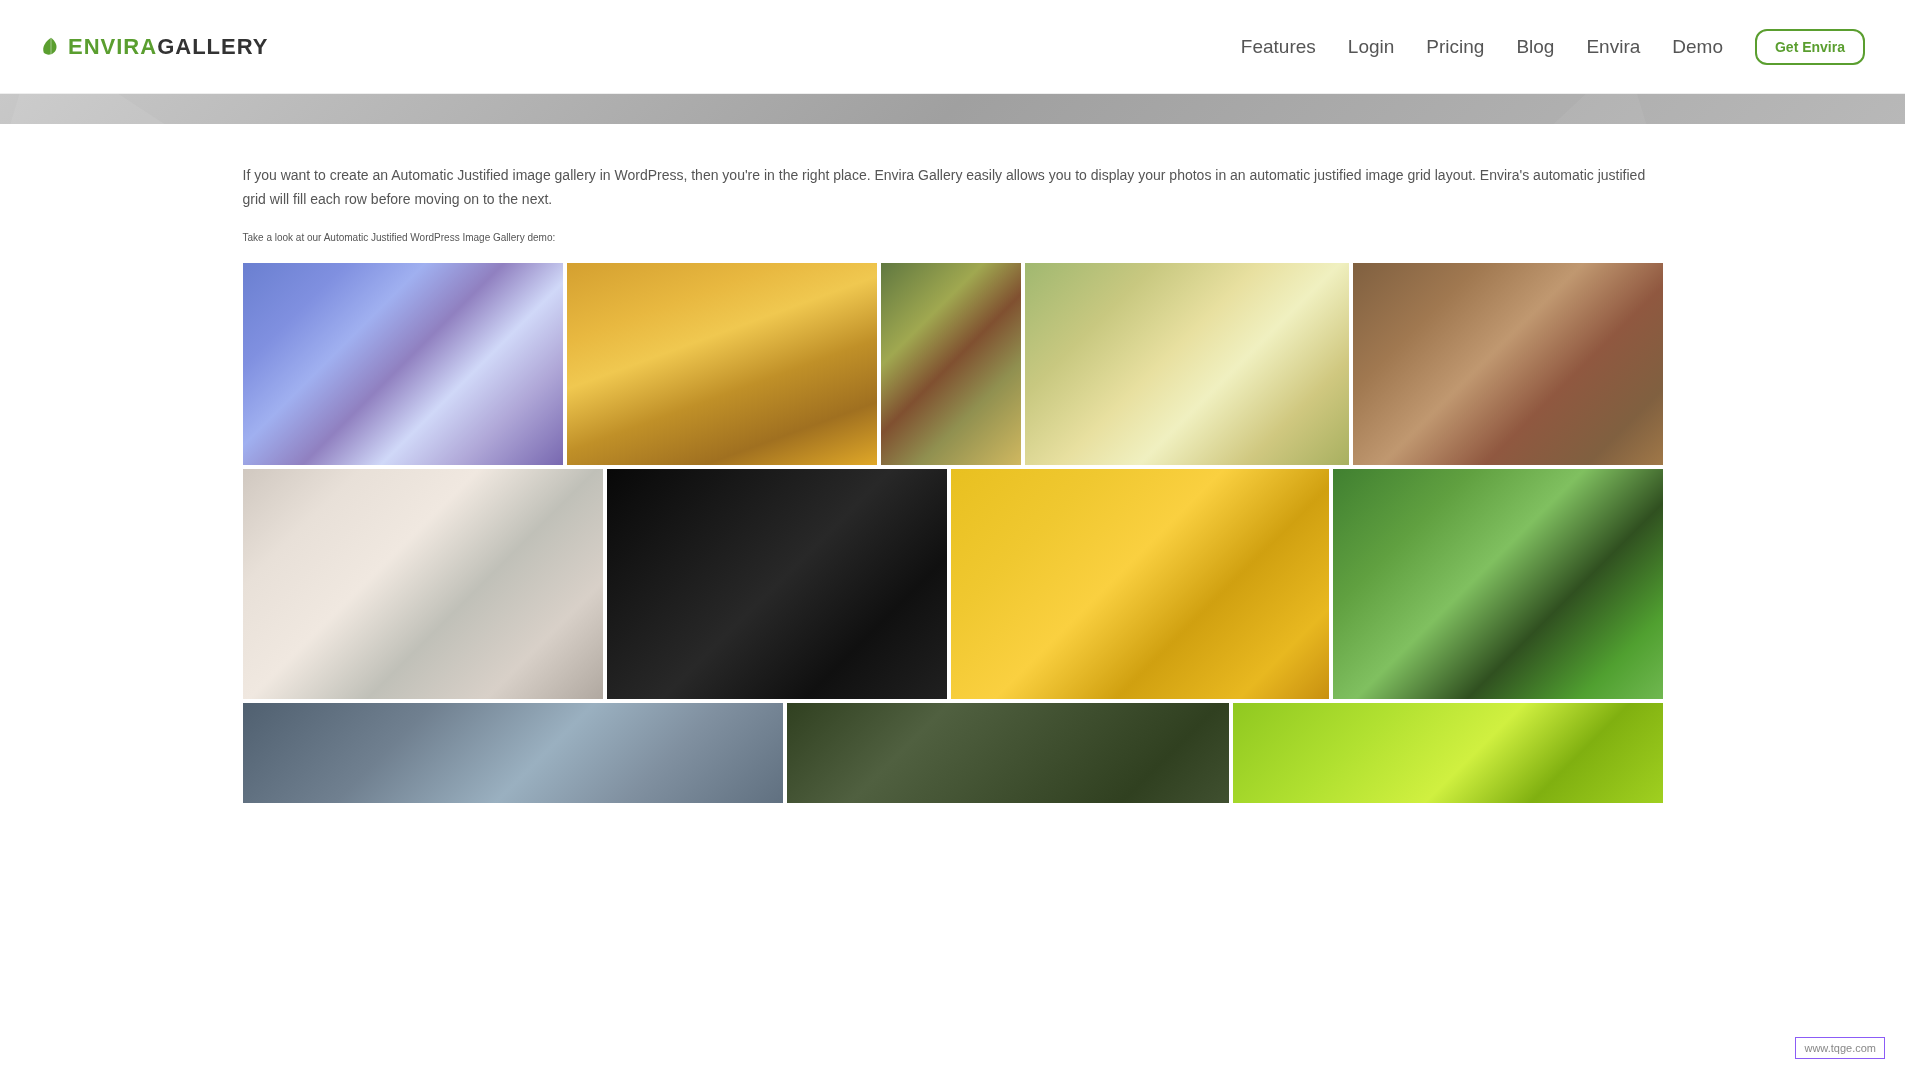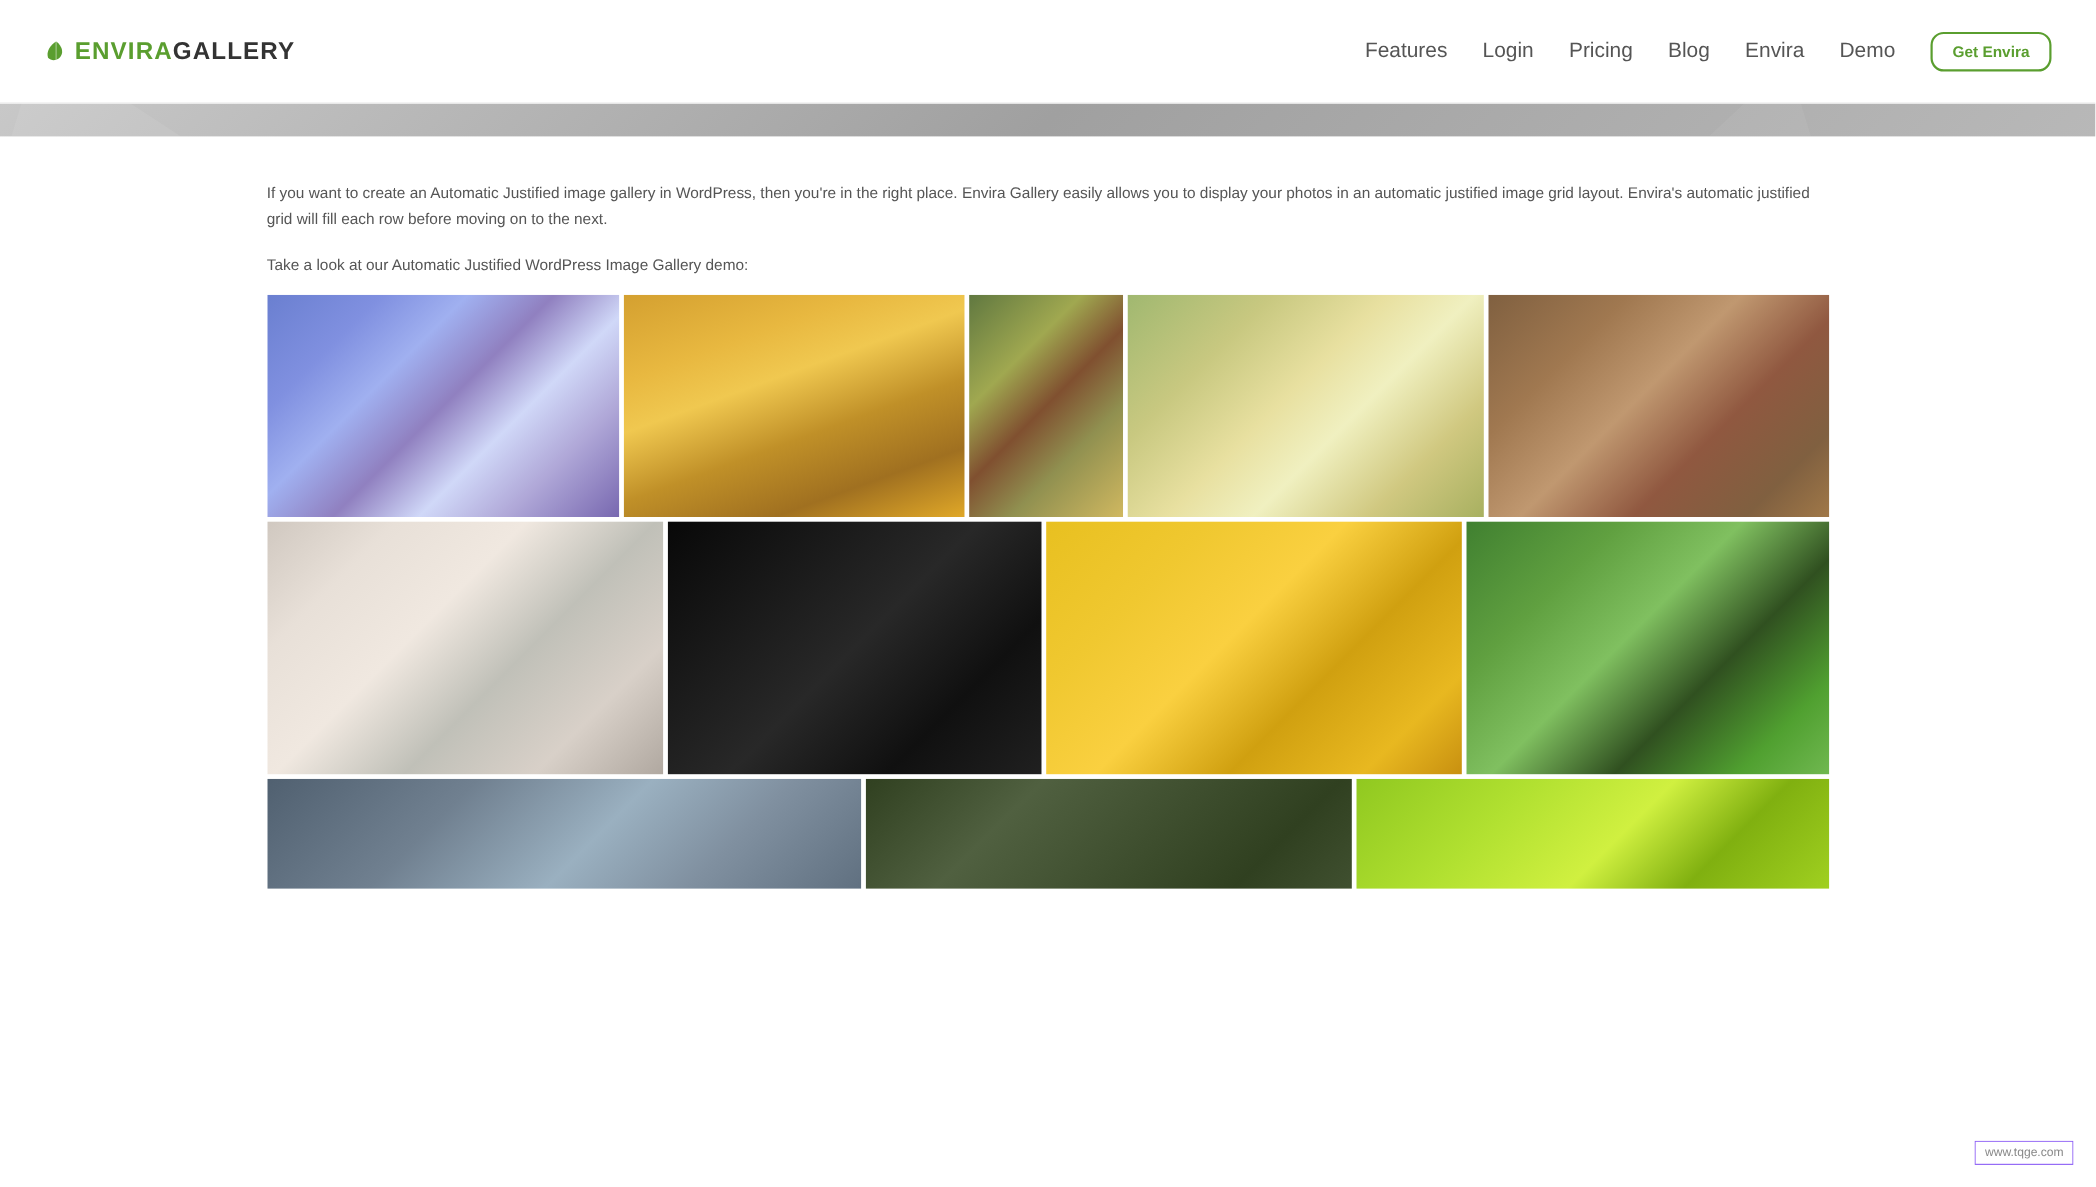--- a/index.html
+++ b/index.html
@@ -95,21 +95,21 @@
       margin-bottom: 20px;
     }
     .page-description {
       font-size: 14px;
       color: #555;
       line-height: 1.7;
       margin-bottom: 20px;
       max-width: 100%;
     }
     .page-subtitle {
-      font-size: 14px;
+      font-size: 10px;
       color: #555;
       margin-bottom: 20px;
     }
 
     
     .gallery-container {
       width: 100%;
     }
 
     

